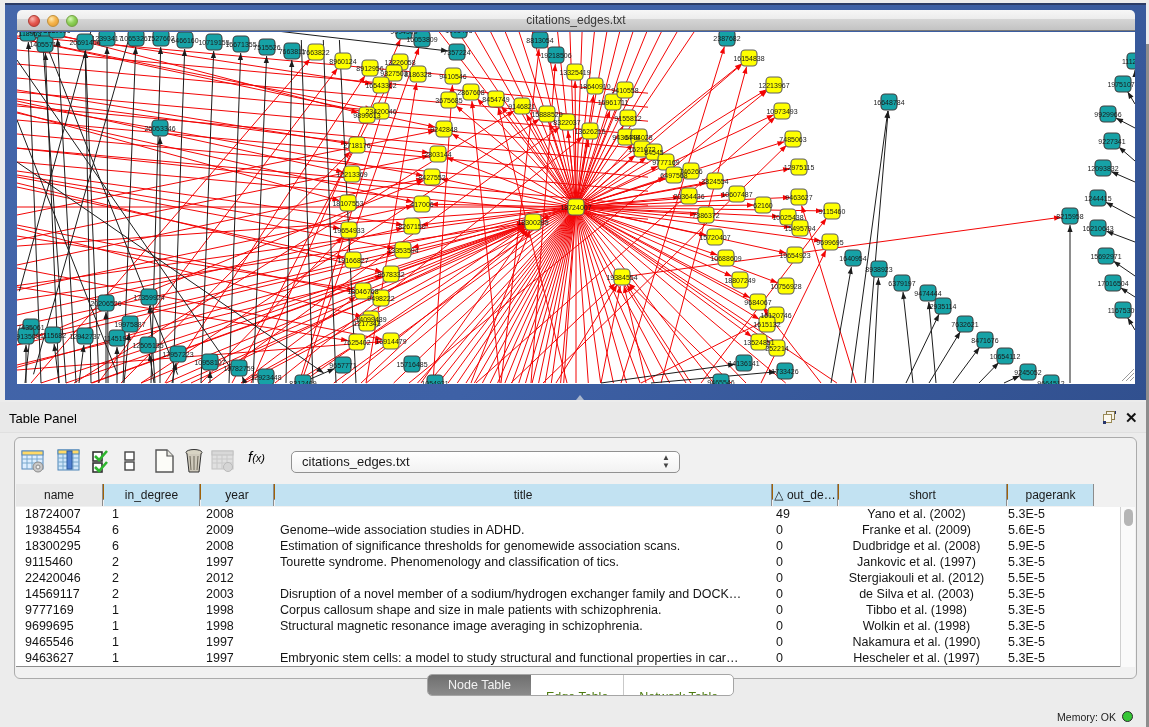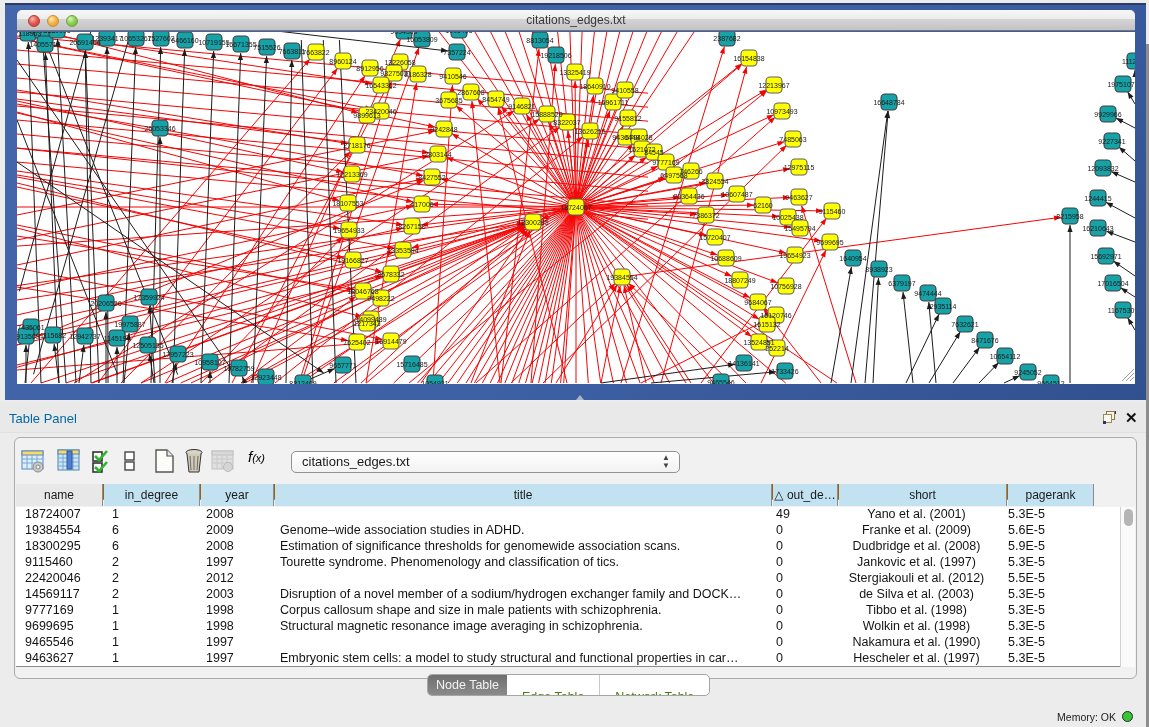--- a/index.html
+++ b/index.html
@@ -16,21 +16,21 @@
 #tl2{left:30px;background:radial-gradient(circle at 35% 30%,#ffe9b0 0%,#f5b54d 45%,#e1942a 100%);border:1px solid #c08f3a}
 #tl3{left:49px;background:radial-gradient(circle at 35% 30%,#d6f8b8 0%,#8ed158 45%,#6bad35 100%);border:1px solid #74a143}
 #wtitle{position:absolute;left:0;right:0;top:3px;text-align:center;font-size:12px;color:#383838}
 #gcanvas{position:absolute;left:12px;top:27px;width:1118px;height:352px;background:#fff;overflow:hidden}
 #splith{position:absolute;left:571px;top:390px;width:0;height:0;
  border-left:4px solid transparent;border-right:4px solid transparent;border-bottom:5px solid #aab6cc}
 
 #tpanel{position:absolute;left:0;top:402px;width:1149px;height:325px;background:#ececec}
 #tphead{position:absolute;left:0;top:0;width:1149px;height:31px;background:#e9e9e9;
  border-bottom:1px solid #e0e0e0}
-#tphead .t{position:absolute;left:9px;top:9px;font-size:13px;color:#0369a1}
+#tphead .t{position:absolute;left:9px;top:9px;font-size:13px;color:#000000}
 #fico{position:absolute;left:1103px;top:9px;width:13px;height:13px}
 #fico .s1{position:absolute;left:3px;top:0;width:9px;height:9px;border:1px solid #8a7a4a;background:#f6f2e6}
 #fico .s2{position:absolute;left:0;top:3px;width:9px;height:9px;border:1px solid #9a8a55;background:#fbf8ef}
 #fico .d1,#fico .d2{position:absolute;width:3px;height:3px;background:#27356b}
 #fico .d1{right:0;top:0}#fico .d2{left:0;bottom:0}
 #xico{position:absolute;left:1125px;top:7px;font-size:15px;font-weight:bold;color:#111}
 #tcontainer{position:absolute;left:14px;top:35px;width:1123px;height:242px;
  background:#f1f1f1;border:1px solid #ababab;border-radius:6px}
 
 #tbar{position:absolute;left:0;top:0;width:100%;height:44px}
@@ -47,21 +47,21 @@
 .tr div{position:absolute;top:0;overflow:hidden}
 .c1{left:9px;width:90px}.c2{left:96px;width:100px}.c3{left:190px;width:80px}
 .c4{left:264px;width:496px}.c5{left:760px;width:62px}
 .c6{left:818px;width:165px;text-align:center}.c7{left:992px;width:100px}
 #vscroll{position:absolute;left:1105px;top:69px;width:15px;height:160px;background:#fafafa;border-left:1px solid #d0d0d0}
 #vthumb{position:absolute;left:2.5px;top:2px;width:9px;height:17px;background:#b5b5b5;border-radius:5px}
 
 #tabs{position:absolute;left:427px;top:272px;height:22px;font-size:12.5px;border:1px solid #a5a5a5;
  border-radius:5px;background:#fff;overflow:hidden}
 .tab{float:left;height:22px;line-height:21px;padding:12px 15px;color:#4d7c0f}
-#tab1{background:linear-gradient(#6f6f6f,#8d8d8d);color:#f2f2f2;padding:0 8px}
+#tab1{background:linear-gradient(#6f6f6f,#8d8d8d);color:#f2f2f2;padding:0 20px}
 .tsep{float:left;width:1px;height:22px;background:#c9c9c9}
 #mem{position:absolute;left:0;top:309px;width:1116px;text-align:right;font-size:10.5px;color:#222}
 #memdot{position:absolute;left:1122px;top:309px;width:11px;height:11px;border-radius:50%;
  background:#35c635;border:1.5px solid #2a2a2a}
 
 #rborder{position:absolute;left:1146px;top:44px;width:3px;height:683px;background:#8d8d8d}
 </style></head>
 <body>
 <div id="gwin">
   <div id="titlebar">
@@ -423,21 +423,21 @@
       <div class="th" style="left:757px;width:65px">△ out_de…</div>
       <div class="th" style="left:823px;width:168px">short</div>
       <div class="th" style="left:992px;width:86px">pagerank</div>
     </div>
     <div id="tbody">
 <div class="tr">
           <div class="c1">18724007</div>
           <div class="c2">1</div>
           <div class="c3">2008</div>
           <div class="c5">49</div>
-          <div class="c6">Yano et al. (2001)</div>
+          <div class="c6">Yano et al. (2002)</div>
           <div class="c7">5.3E-5</div>
         </div>
 <div class="tr">
           <div class="c1">19384554</div>
           <div class="c2">6</div>
           <div class="c3">2009</div>
           <div class="c4">Genome–wide association studies in ADHD.</div>
           <div class="c5">0</div>
           <div class="c6">Franke et al. (2009)</div>
           <div class="c7">5.6E-5</div>

